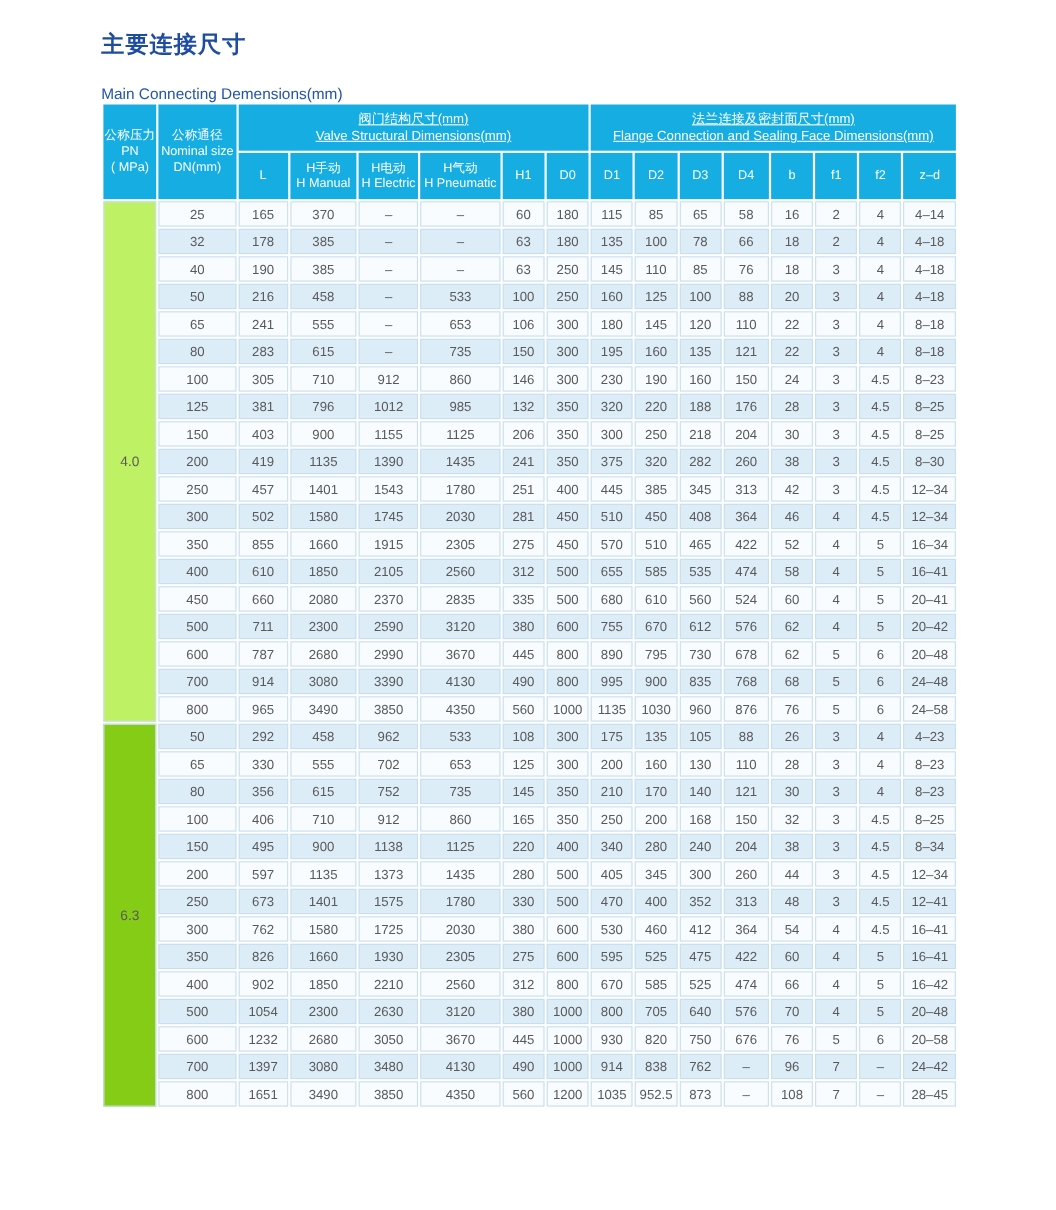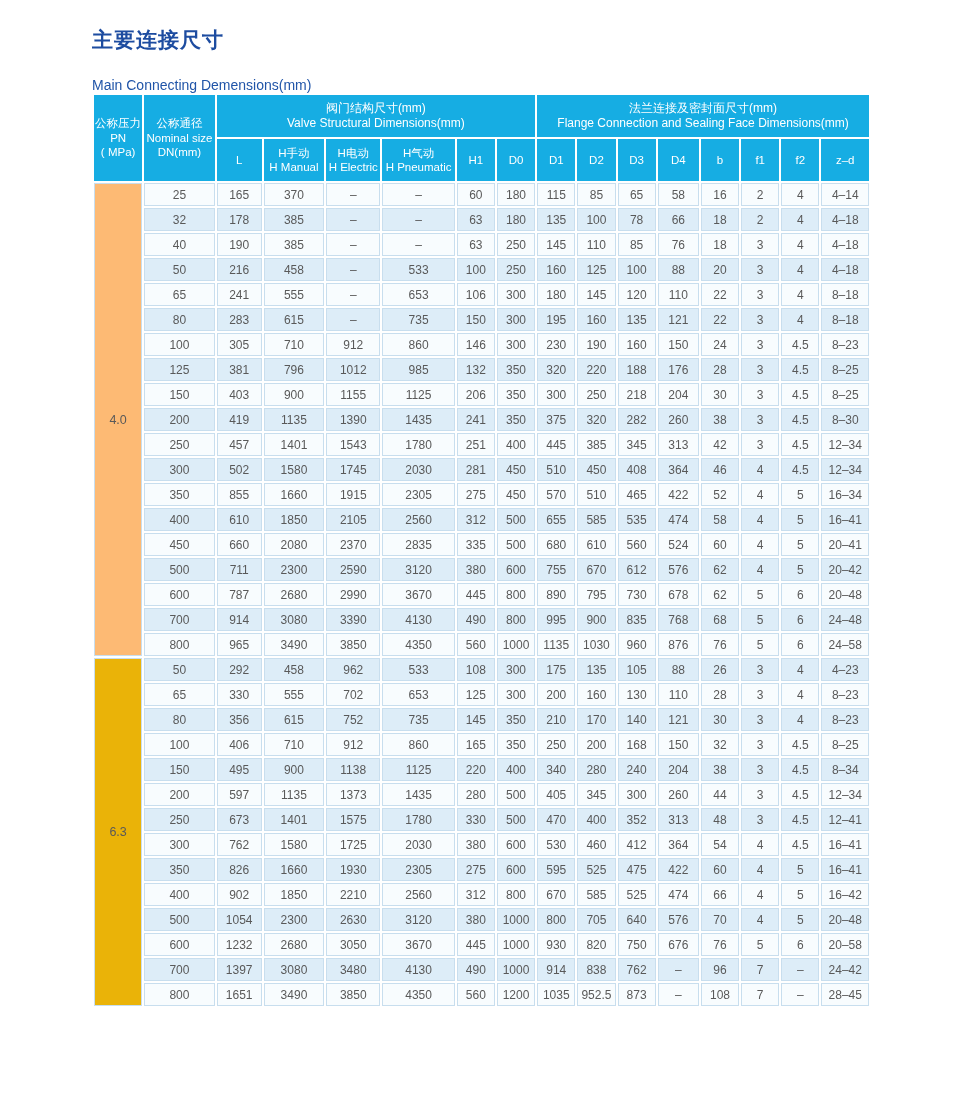--- a/index.html
+++ b/index.html
@@ -21,30 +21,30 @@
     table-layout: fixed; width: 779px;
   }
   th, td {
     text-align: center; vertical-align: middle;
     white-space: pre-line; overflow: hidden;
   }
   th.hdr {
     background: #16ade3; color: #ffffff; font-weight: normal;
     font-size: 11.5px; line-height: 1.25; height: 42px; padding: 1px;
   }
-  th.group { font-size: 12px; }
+  th.group { font-size: 12px; text-decoration: underline; }
   td.cell {
     border: 1px solid #c8deee; color: #595959;
     font-size: 12px; height: 23px; padding: 0 1px;
   }
   td.row-even { background: #f8fcfe; }
   td.row-odd  { background: #ddedf8; }
   td.pn-cell  { font-size: 12.5px; color: #595959; border: 1px solid #c8deee; }
-  td.pn-0 { background: #fdba74; }
-  td.pn-1 { background: #eab308; }
+  td.pn-0 { background: #bef264; }
+  td.pn-1 { background: #84cc16; }
 </style>
 </head>
 <body>
 
 <div class="page">
   <div class="title-zh">主要连接尺寸</div>
   <div class="title-en">Main Connecting Demensions(mm)</div>
 
   <table class="dim">
     <colgroup>

